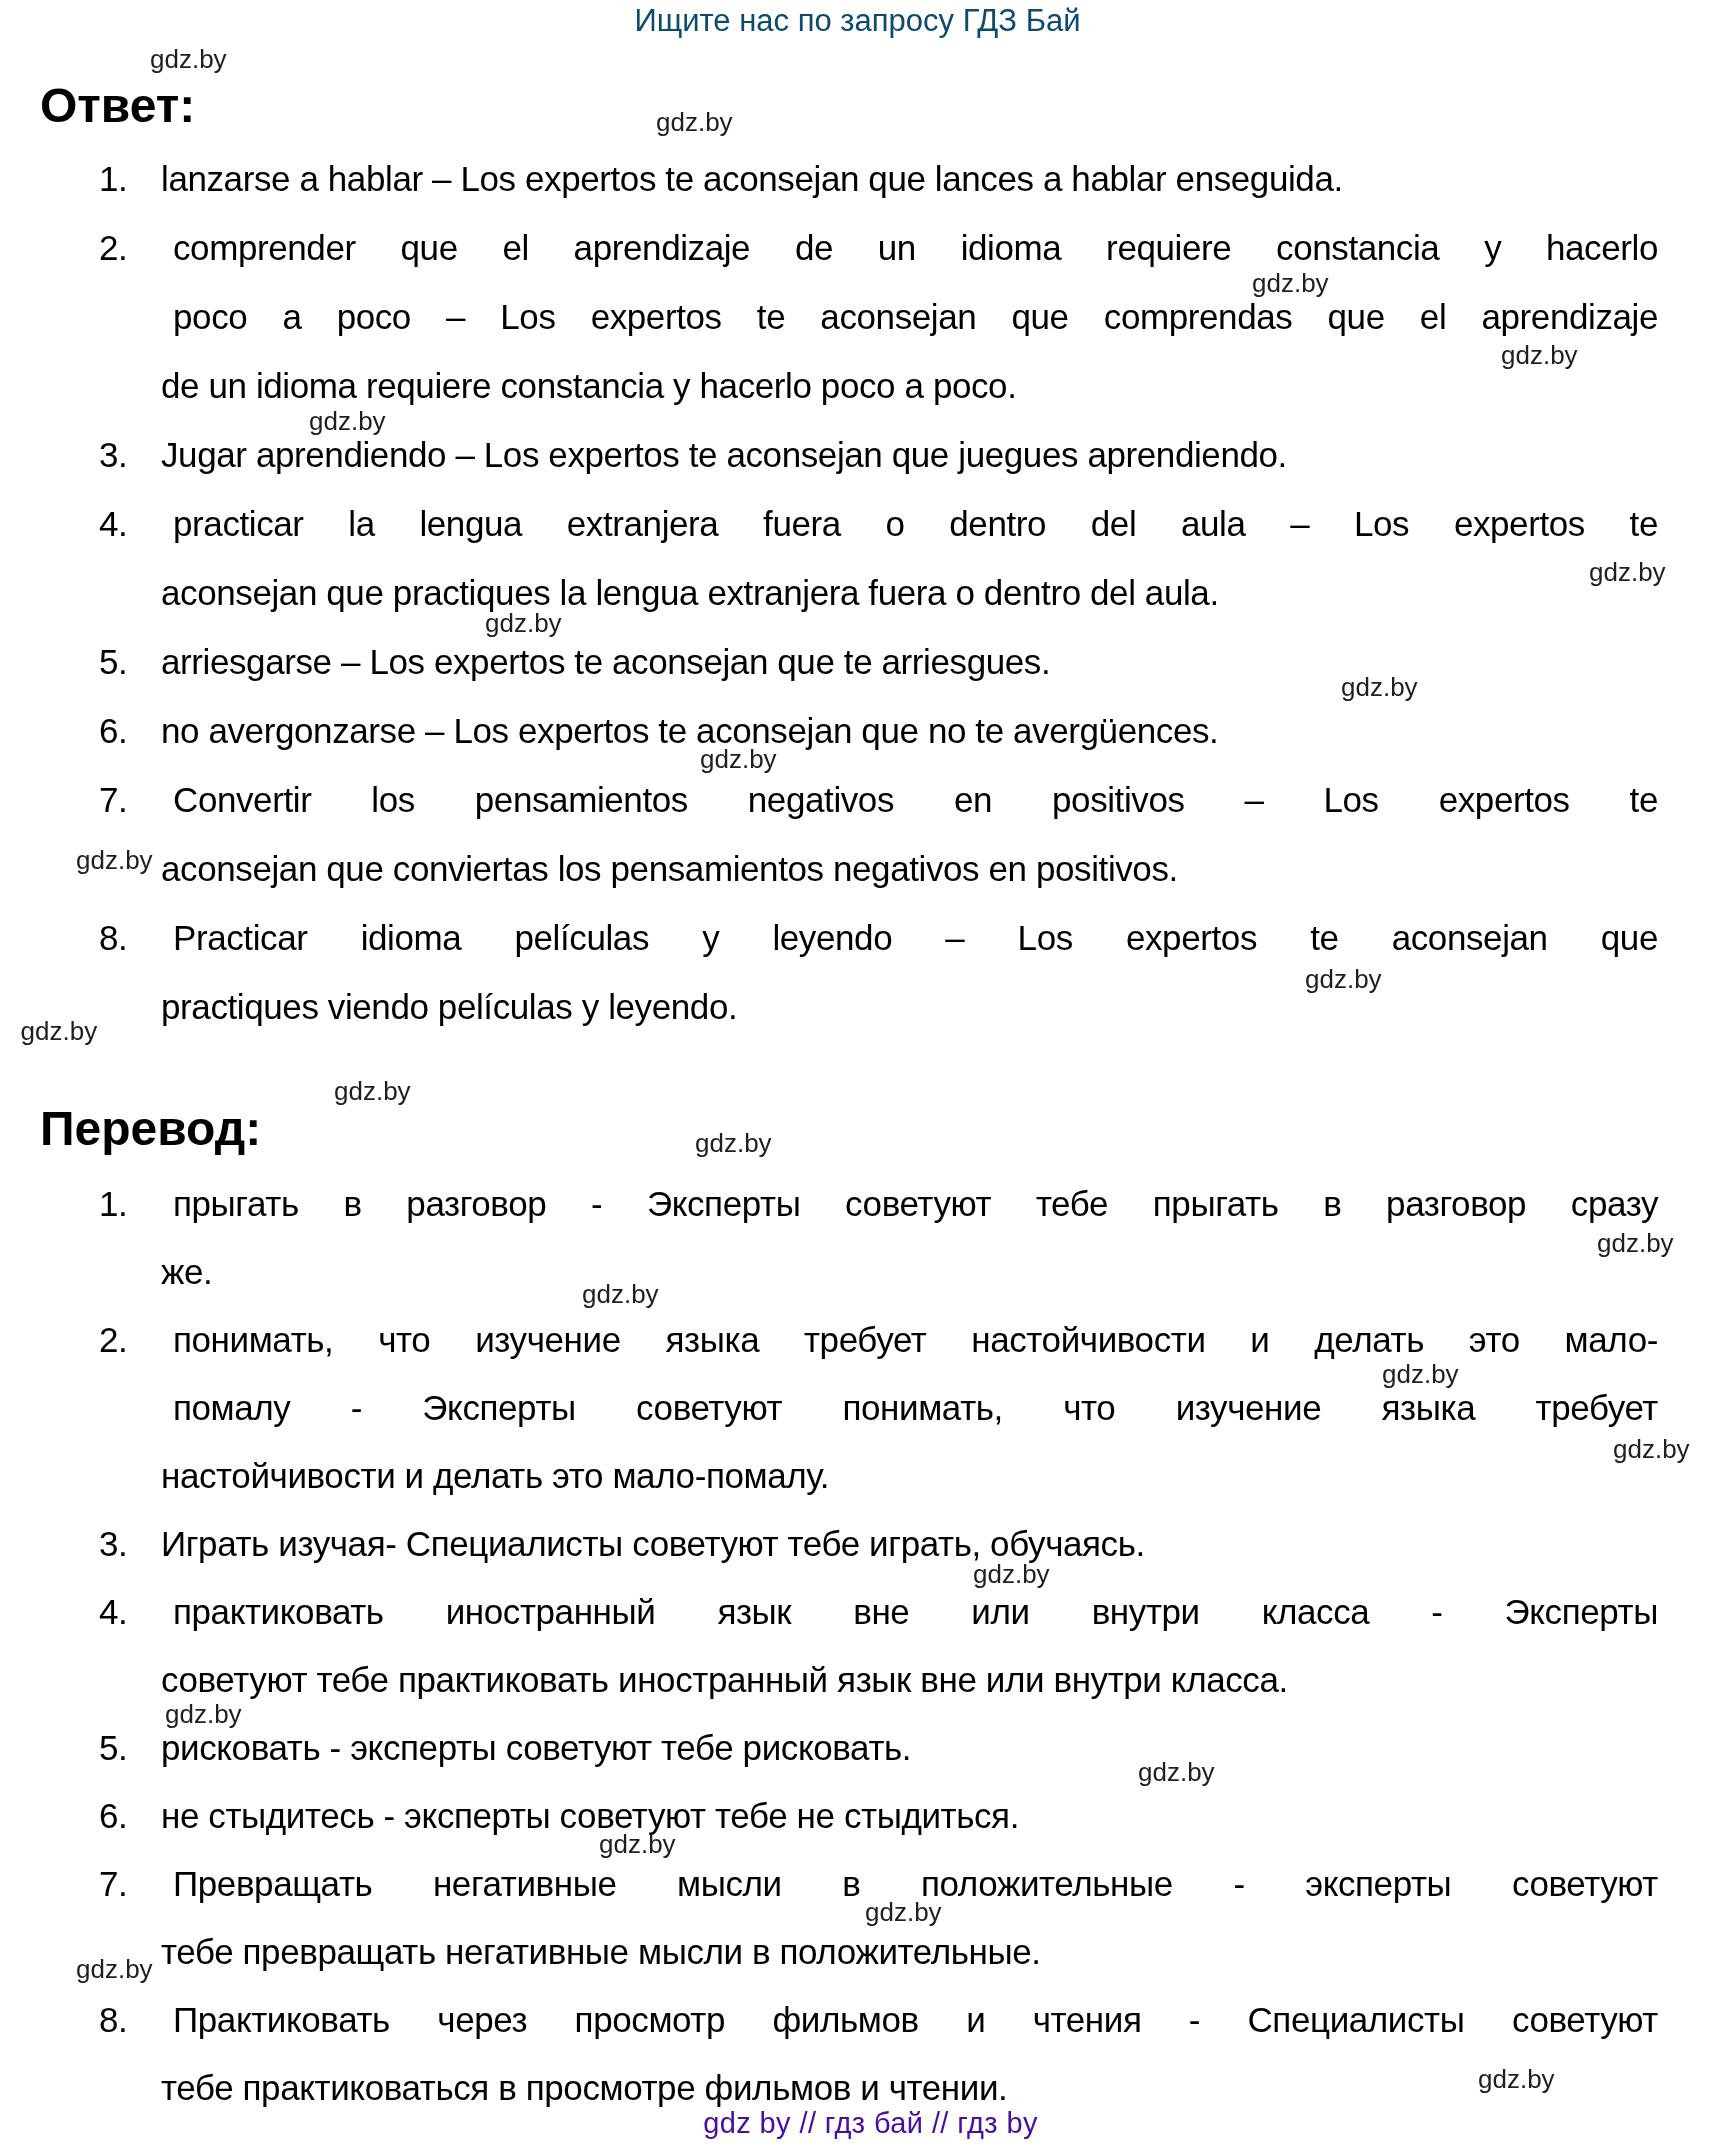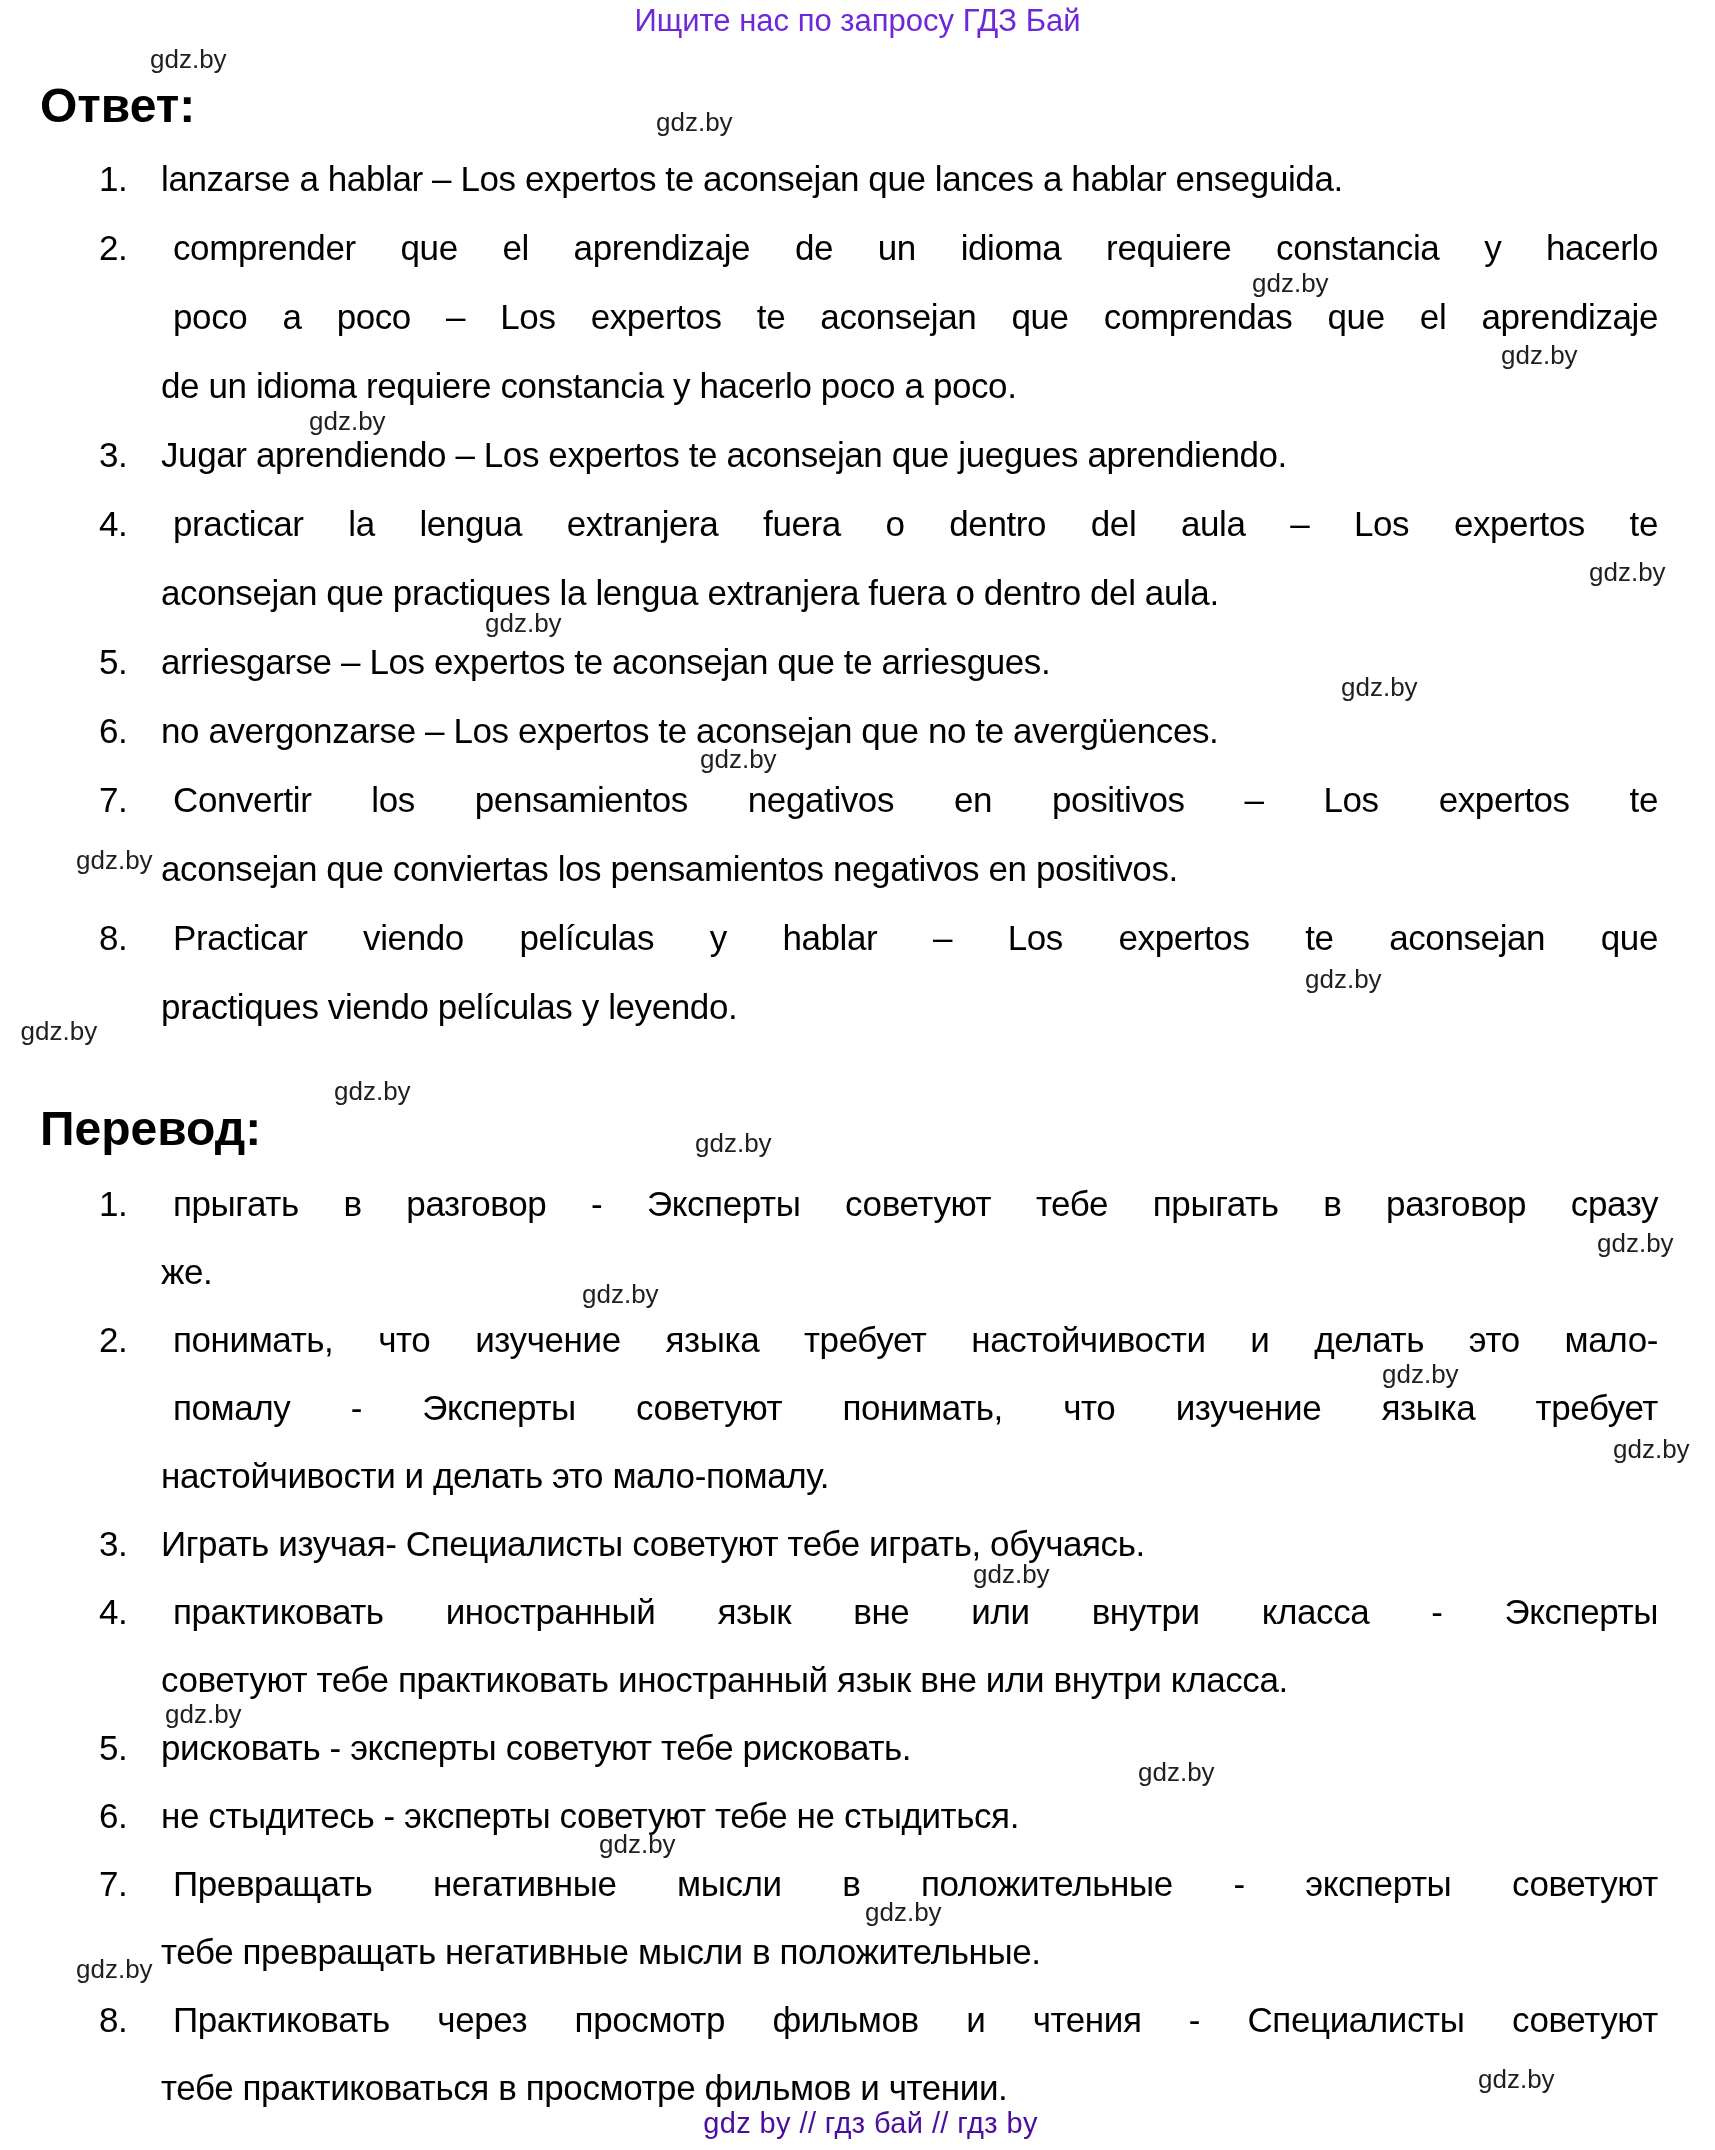--- a/index.html
+++ b/index.html
@@ -48,21 +48,21 @@
     text-align:center;
     font-size:29px;line-height:36px;
     color:#4b0d9e;
     letter-spacing:0.4px;
   }
 </style>
 </head>
 <body>
 
 <div class="page" style="background: rgb(255, 255, 255);">
-  <div class="promo" style="color: #6d28d9;">Ищите нас по запросу ГДЗ Бай</div>
+  <div class="promo" style="color: #0c4a6e;">Ищите нас по запросу ГДЗ Бай</div>
 
   <div class="heading h-answer">Ответ:</div>
 
   <div class="list list-answer" id="answer-list">
       <div class="item">
         <span class="num">1.</span>
         <div class="line">lanzarse a hablar – Los expertos te aconsejan que lances a hablar enseguida.</div>
       </div>
       <div class="item">
         <span class="num">2.</span>
@@ -87,21 +87,21 @@
         <span class="num">6.</span>
         <div class="line">no avergonzarse – Los expertos te aconsejan que no te avergüences.</div>
       </div>
       <div class="item">
         <span class="num">7.</span>
         <div class="line just">Convertir los pensamientos negativos en positivos – Los expertos te</div>
         <div class="line">aconsejan que conviertas los pensamientos negativos en positivos.</div>
       </div>
       <div class="item">
         <span class="num">8.</span>
-        <div class="line just">Practicar viendo películas y hablar – Los expertos te aconsejan que</div>
+        <div class="line just">Practicar idioma películas y leyendo – Los expertos te aconsejan que</div>
         <div class="line">practiques viendo películas y leyendo.</div>
       </div>
     </div>
 
   <div class="heading h-translation">Перевод:</div>
 
   <div class="list list-translation" id="translation-list">
       <div class="item">
         <span class="num">1.</span>
         <div class="line just">прыгать в разговор - Эксперты советуют тебе прыгать в разговор сразу</div>

